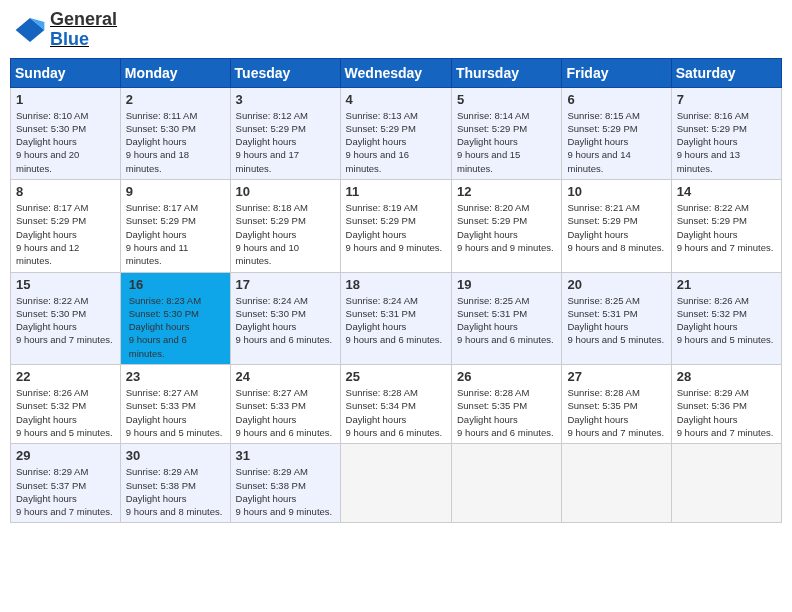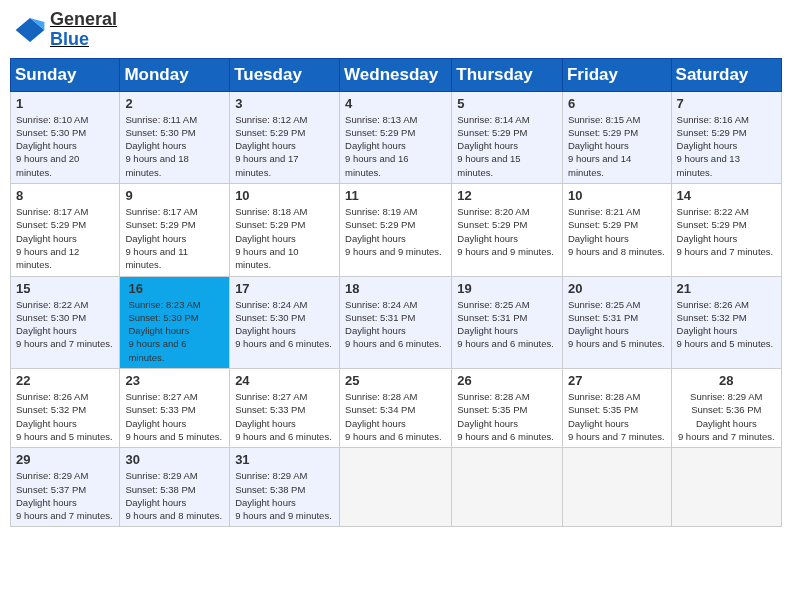--- a/index.html
+++ b/index.html
@@ -47,21 +47,21 @@
       font-size: 16px;
       color: #555;
     }
     .calendar {
       width: 100%;
       border-collapse: collapse;
     }
     .calendar th {
       background-color: #1565c0;
       color: #fff;
-      font-size: 17px;
+      font-size: 14px;
       font-weight: bold;
       padding: 6px 4px;
       text-align: left;
       border: 1px solid #0d47a1;
     }
     .calendar td {
       border: 1px solid #ccc;
       vertical-align: top;
       padding: 4px 5px;
       width: 113px;
@@ -230,21 +230,21 @@
           <div class="day-detail">Sunrise: 8:28 AM<br>Sunset: 5:34 PM<br>Daylight hours<br>9 hours and 6 minutes.</div>
         </td>
         <td style="background: rgb(255, 255, 255);">
           <div class="day-num">26</div>
           <div class="day-detail">Sunrise: 8:28 AM<br>Sunset: 5:35 PM<br>Daylight hours<br>9 hours and 6 minutes.</div>
         </td>
         <td style="background: rgb(255, 255, 255);">
           <div class="day-num">27</div>
           <div class="day-detail">Sunrise: 8:28 AM<br>Sunset: 5:35 PM<br>Daylight hours<br>9 hours and 7 minutes.</div>
         </td>
-        <td style="background: rgb(255, 255, 255); text-align: center;">
+        <td style="background: rgb(255, 255, 255);">
           <div class="day-num">28</div>
           <div class="day-detail">Sunrise: 8:29 AM<br>Sunset: 5:36 PM<br>Daylight hours<br>9 hours and 7 minutes.</div>
         </td>
       </tr>
       <tr>
         <td style="background: rgb(238, 242, 255);">
           <div class="day-num">29</div>
           <div class="day-detail">Sunrise: 8:29 AM<br>Sunset: 5:37 PM<br>Daylight hours<br>9 hours and 7 minutes.</div>
         </td>
         <td style="background: rgb(238, 242, 255);">

